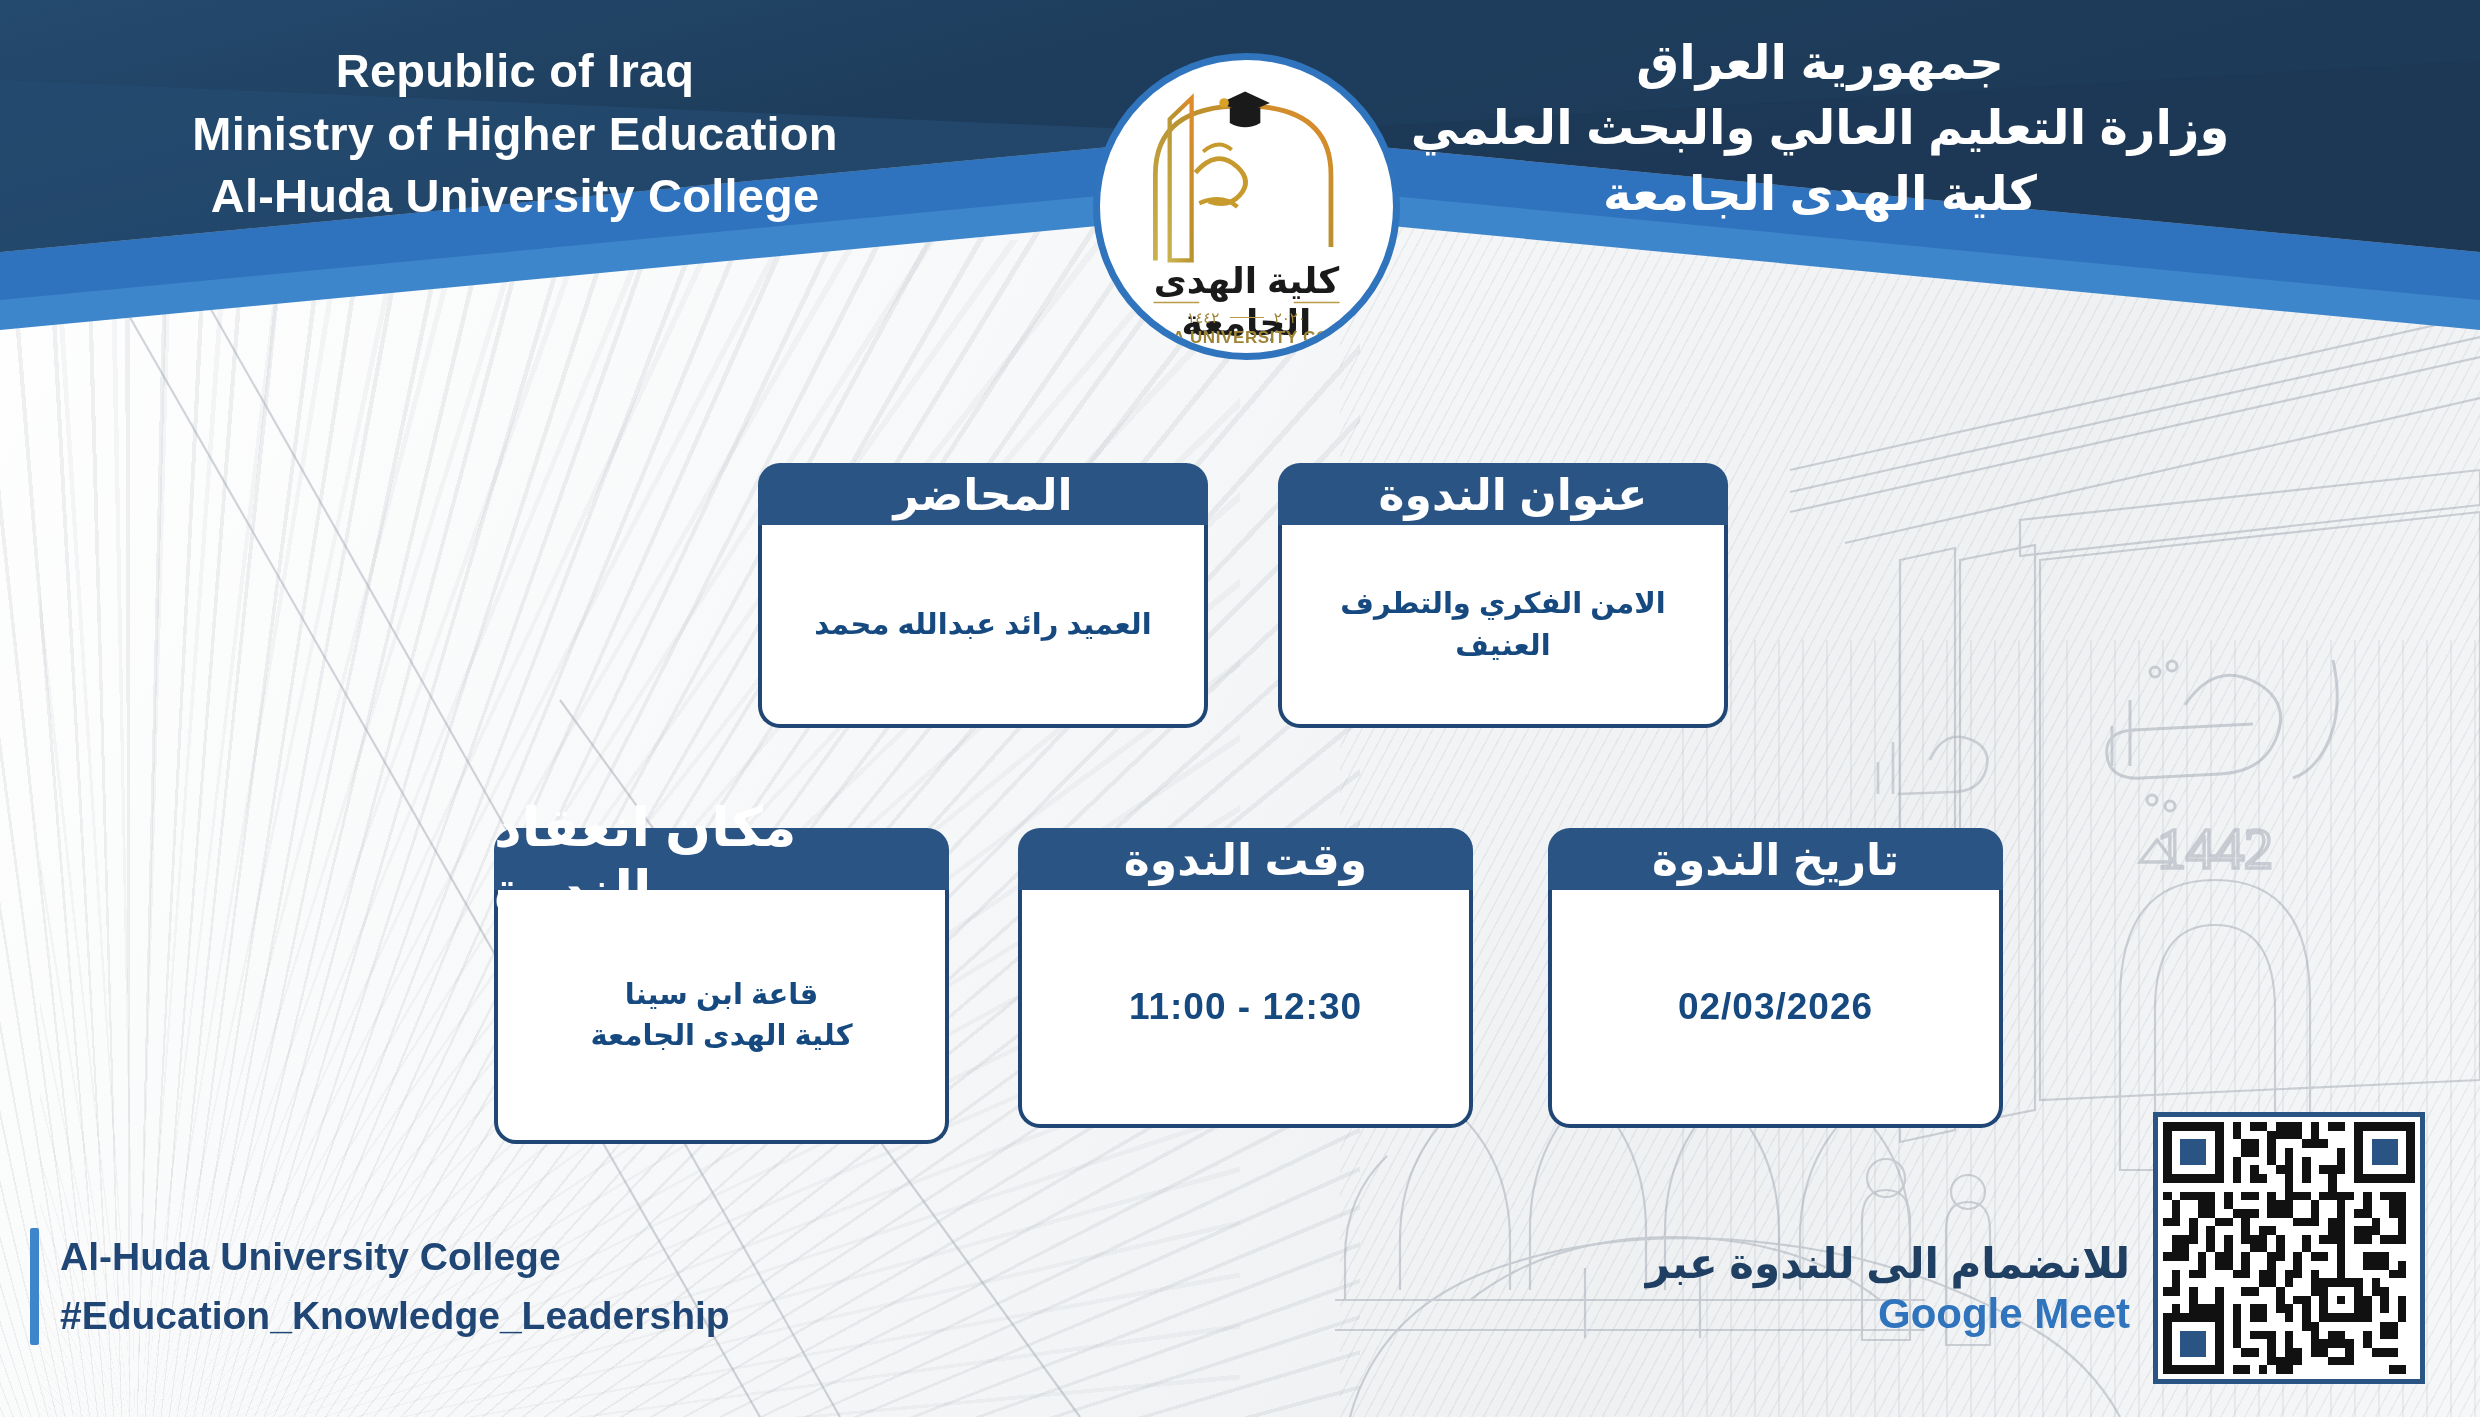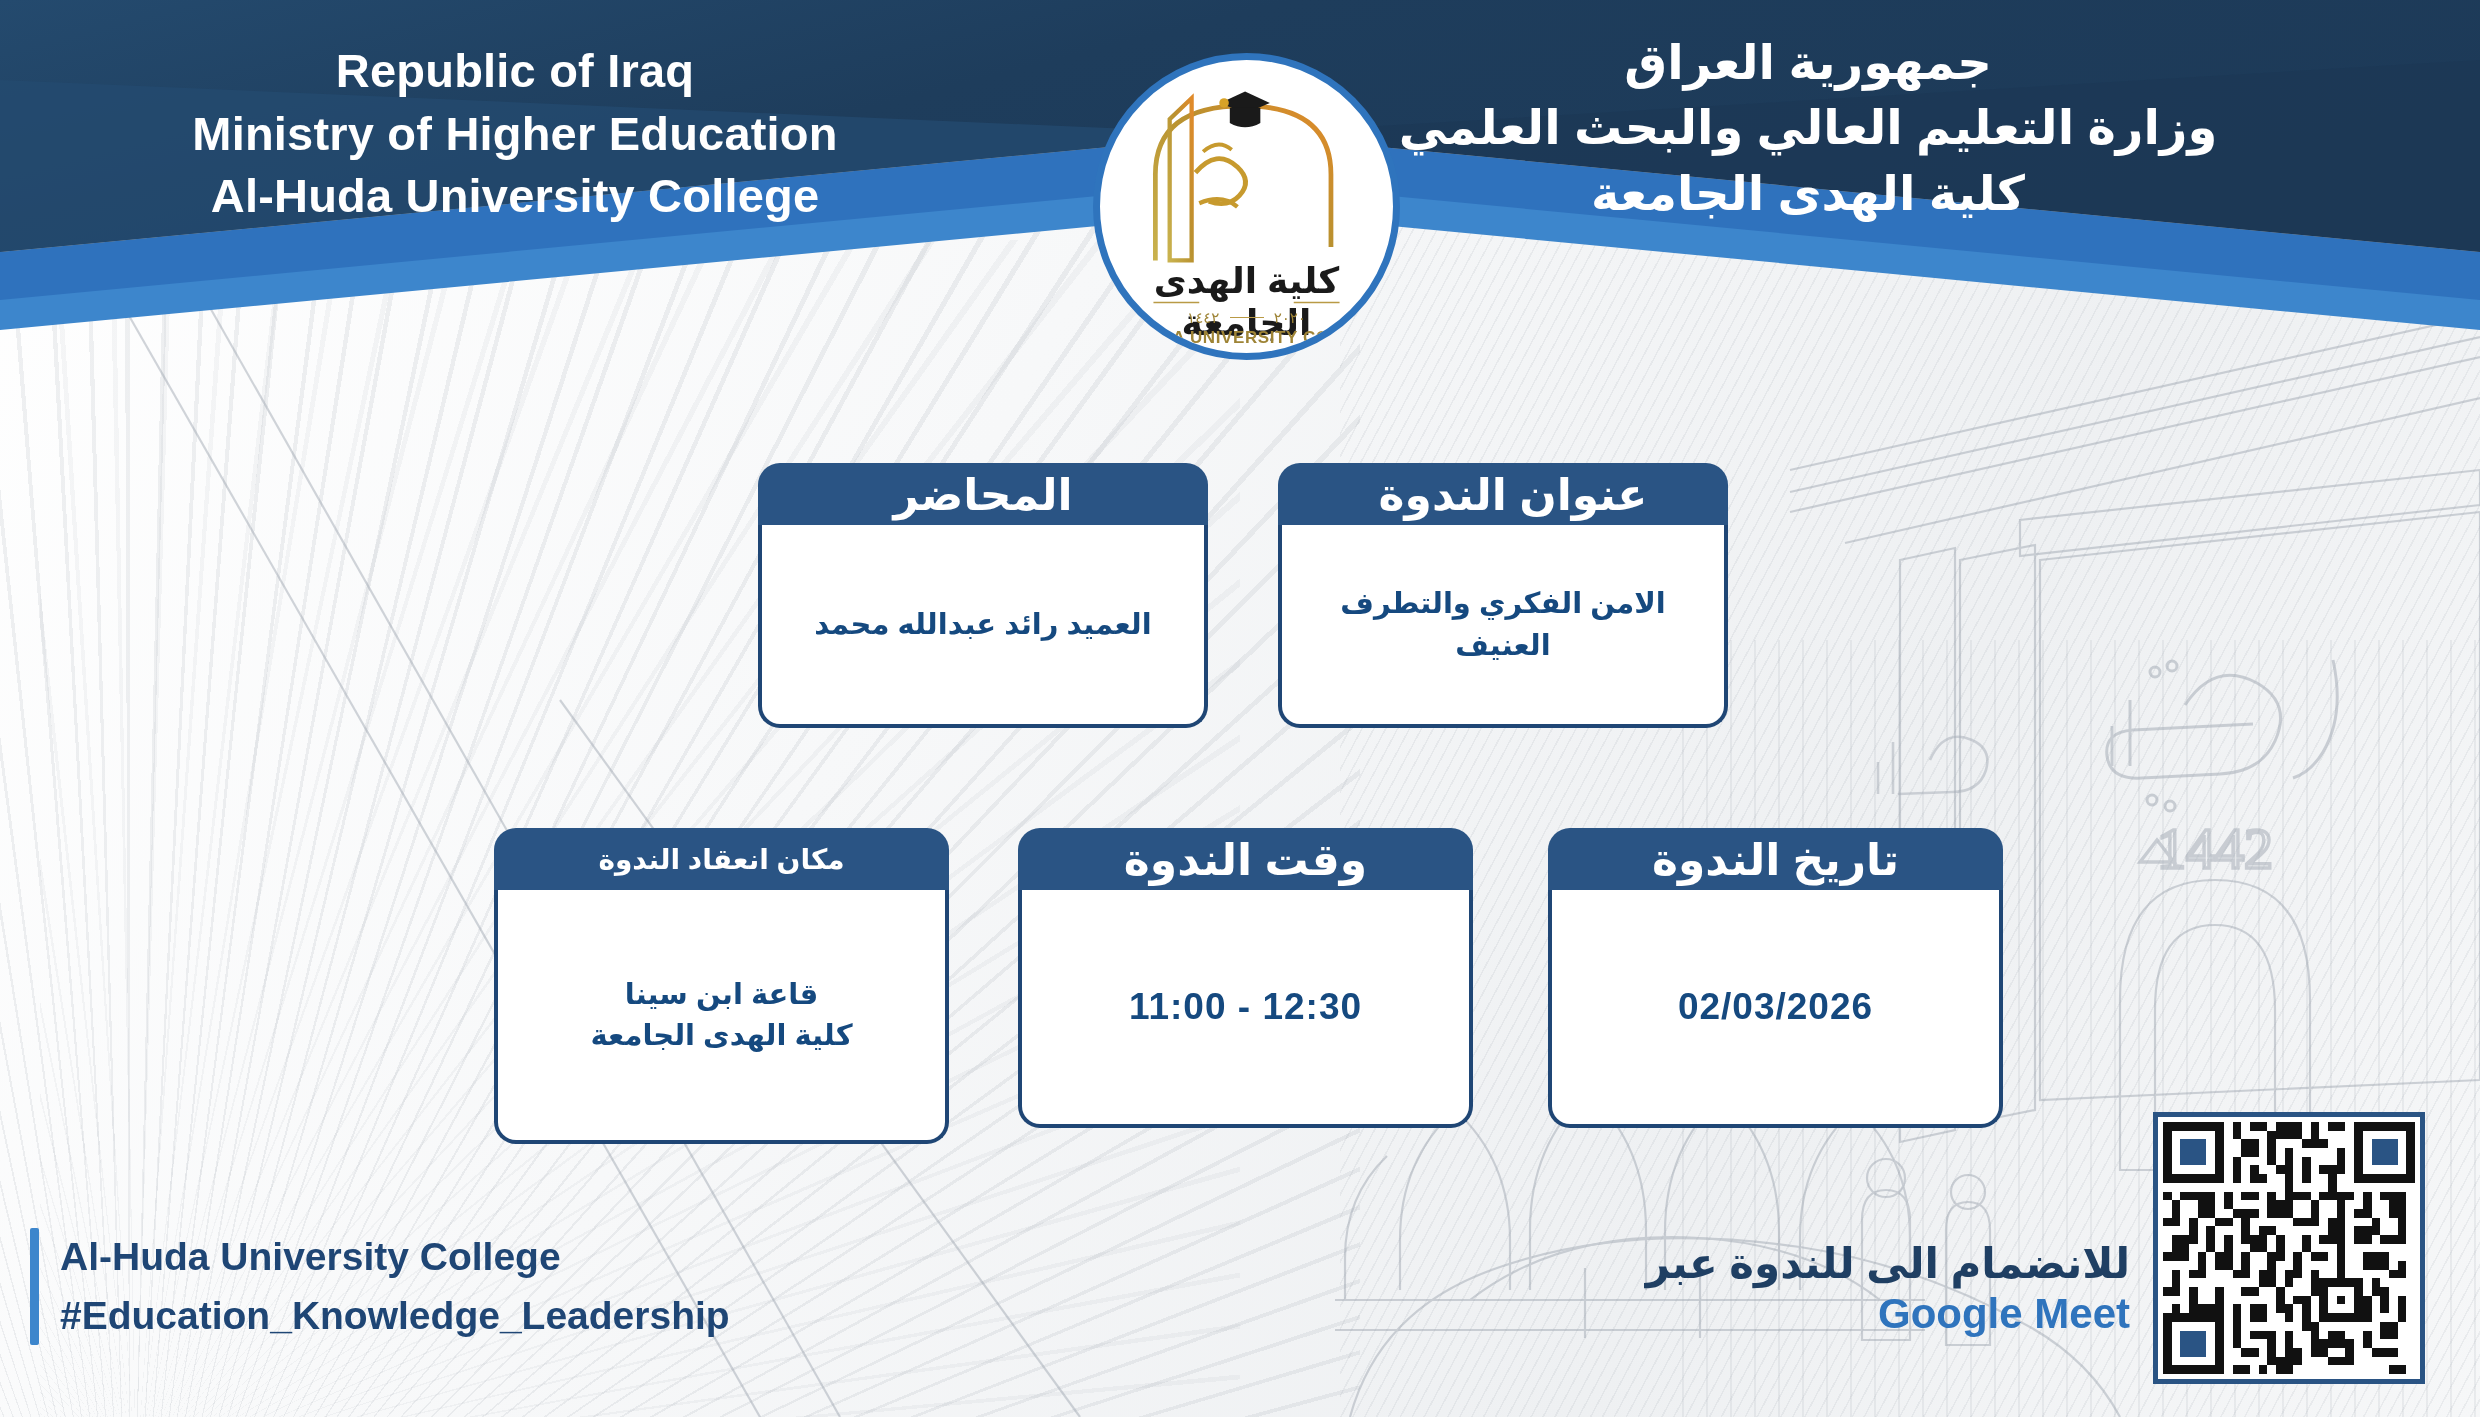--- a/index.html
+++ b/index.html
@@ -87,21 +87,21 @@
     text-align: center;
     color: #ffffff;
     font-weight: bold;
     font-size: 47px;
     line-height: 1.33;
     letter-spacing: .2px;
     direction: ltr;
   }
   .hdr-right {
     position: absolute;
-    right: 110px; top: 30px;
+    right: 98px; top: 30px;
     width: 860px;
     text-align: center;
     color: #ffffff;
     font-weight: bold;
     font-size: 48px;
     line-height: 1.36;
     direction: rtl;
   }
 
   
@@ -206,21 +206,21 @@
   
   #card-lecturer      { left: 758px;  top: 463px;  width: 450px;  height: 265px; }
   #card-lecturer .card-head { width: 450px; height: 62px; font-size: 44px; }
   #card-lecturer .card-body { width: 450px; height: 203px; font-size: 29px; }
 
   #card-title         { left: 1278px; top: 463px;  width: 450px;  height: 265px; }
   #card-title .card-head { width: 450px; height: 62px; font-size: 44px; padding-left: 20px; }
   #card-title .card-body { width: 450px; height: 203px; font-size: 29px; }
 
   #card-venue         { left: 494px;  top: 828px;  width: 455px;  height: 300px; }
-  #card-venue .card-head { width: 455px; height: 62px; font-size: 28px; }
+  #card-venue .card-head { width: 455px; height: 62px; font-size: 54px; }
   #card-venue .card-body { width: 455px; height: 254px; font-size: 29px; }
 
   #card-time          { left: 1018px; top: 828px;  width: 455px;  height: 300px; }
   #card-time .card-head { width: 455px; height: 62px; font-size: 44px; }
   #card-time .card-body { width: 455px; height: 238px; font-size: 37px; letter-spacing: 1px; }
 
   #card-date          { left: 1548px; top: 828px;  width: 455px;  height: 300px; }
   #card-date .card-head { width: 455px; height: 62px; font-size: 44px; }
   #card-date .card-body { width: 455px; height: 238px; font-size: 37px; letter-spacing: 1px; }
 

